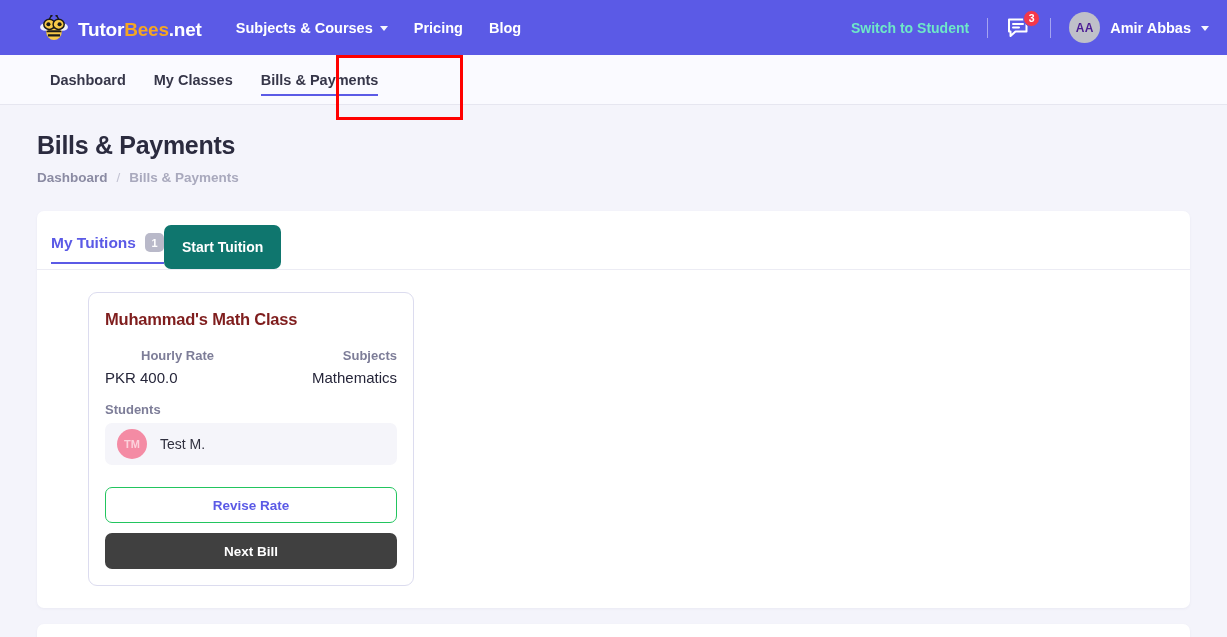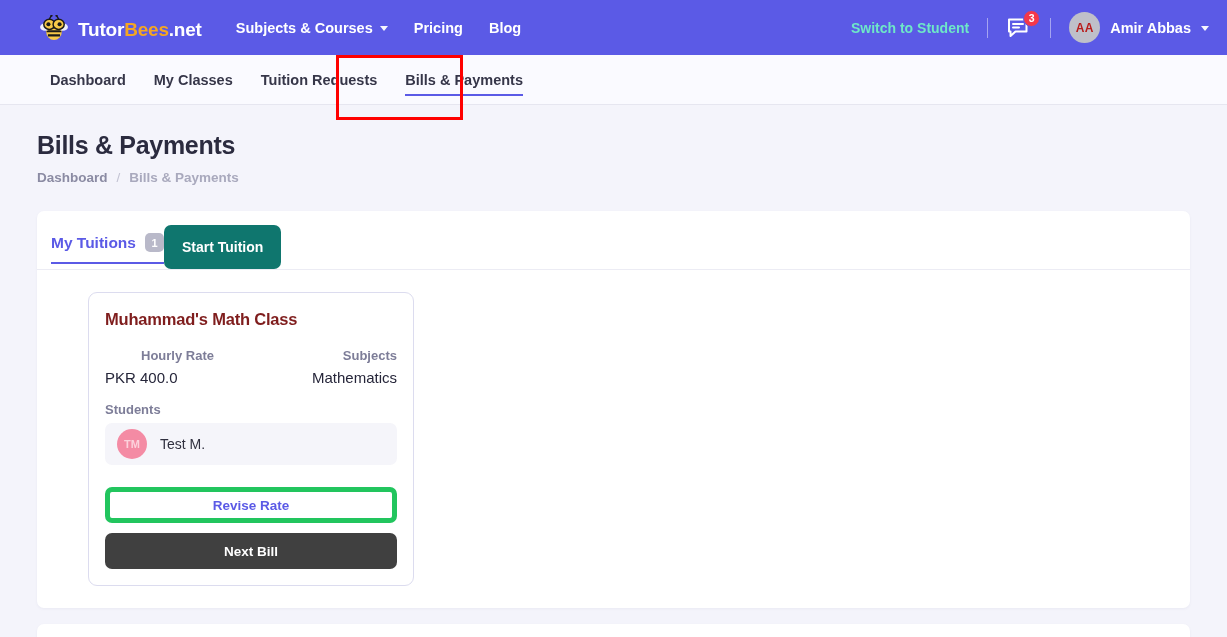--- a/index.html
+++ b/index.html
@@ -111,21 +111,21 @@
   .user-block {
     display: flex;
     align-items: center;
     gap: 10px;
     cursor: pointer;
   }
   .avatar-hdr {
     width: 31px; height: 31px;
     border-radius: 50%;
     background: #bfc0c9;
-    color: #b91c1c;
+    color: #4c1d95;
     font-size: 12px;
     font-weight: bold;
     display: flex;
     align-items: center;
     justify-content: center;
     letter-spacing: .3px;
   }
   .user-name {
     color: #ffffff;
     font-size: 14.5px;
@@ -325,21 +325,21 @@
     align-items: center;
     justify-content: center;
     flex: none;
   }
   .stu-name { font-size: 14px; color: #30303f; }
 
   .btn-outline {
     margin-top: 22px;
     width: 100%;
     height: 36px;
-    border: 5px solid #22c55e;
+    border: 1px solid #22c55e;
     border-radius: 7px;
     background: #ffffff;
     color: #5b5ae6;
     font-family: inherit;
     font-size: 13.5px;
     font-weight: bold;
     cursor: pointer;
   }
   .btn-solid {
     margin-top: 10px;
@@ -423,23 +423,20 @@
   </div>
 </div>
 
 <div class="subnav">
   <div class="subnav-item">
     <span>Dashboard</span>
   </div>
   <div class="subnav-item">
     <span>My Classes</span>
   </div>
-  <div class="subnav-item">
-    <span>Tuition Requests</span>
-  </div>
   <div class="subnav-item active">
     <span>Bills &amp; Payments</span>
   </div>
   <div class="annot-box"></div>
 </div>
 
 <div class="pagehead">
   <div class="page-title">Bills &amp; Payments</div>
   <div class="breadcrumb">
     <span class="bc-link">Dashboard</span>

